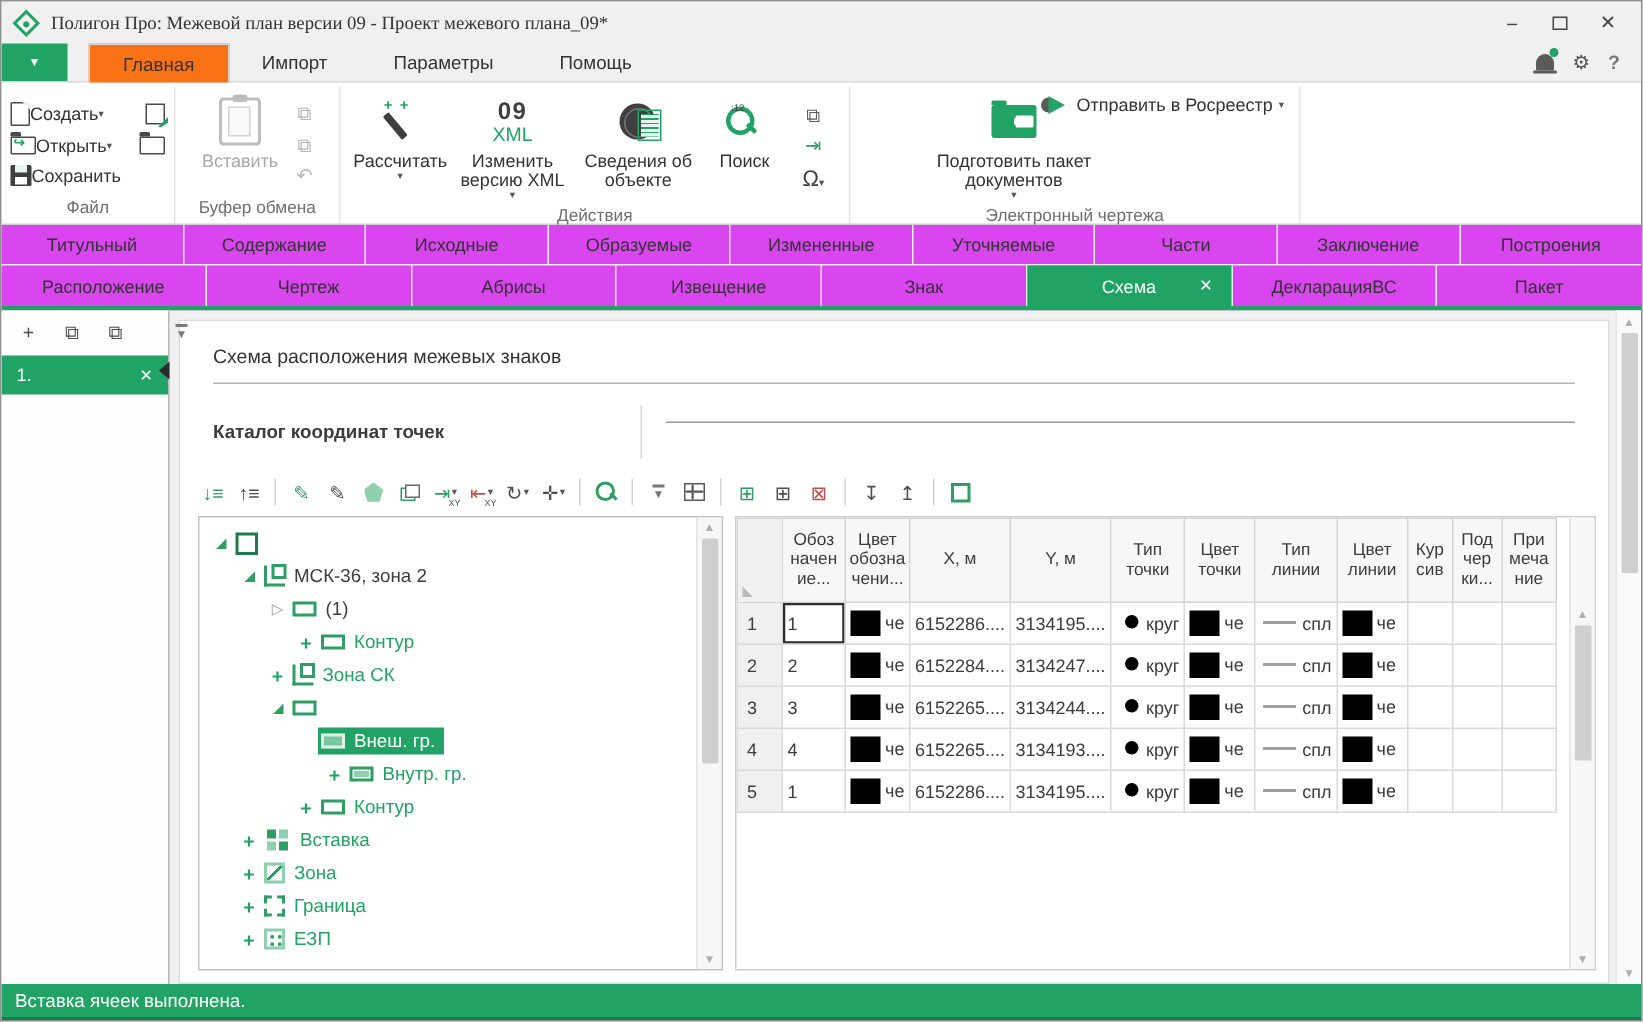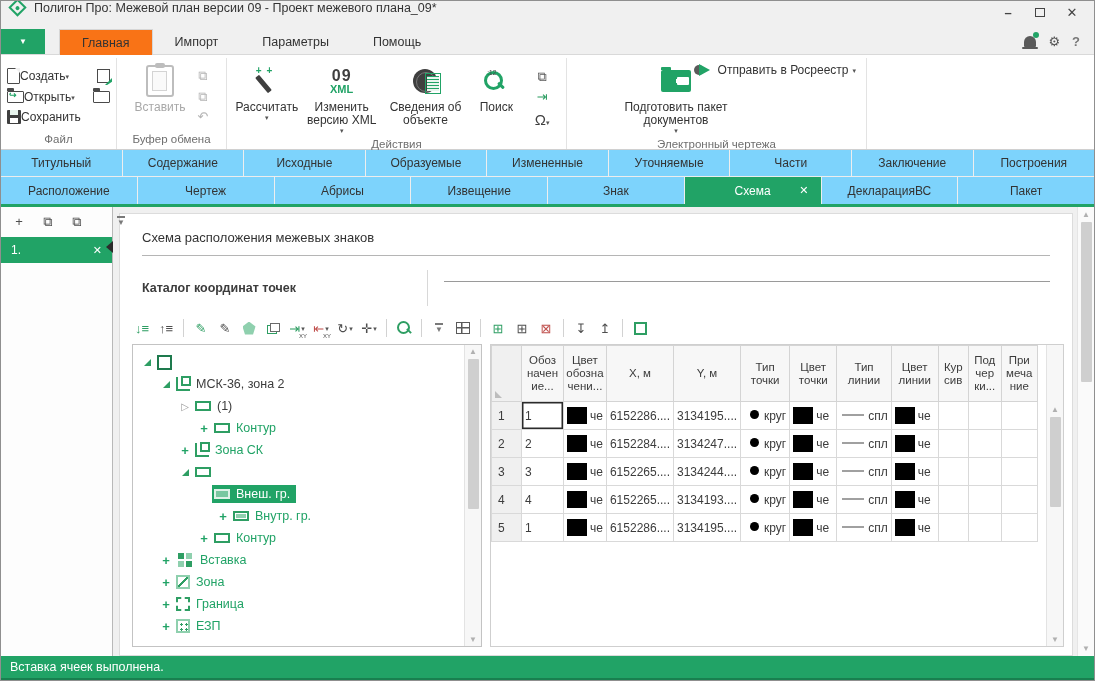--- a/index.html
+++ b/index.html
@@ -4,21 +4,21 @@
 <style>
   :root{
     --green:#21a366; --green-dark:#18804f; --tree-green:#2e9e63; --tree-light:#8fd0ae;
     --txt:#3c3c3c; --gray-b:#c9c9c9;
   }
   *{box-sizing:border-box; margin:0; padding:0;}
   body{font-family:"Liberation Sans",sans-serif; background:#888; }
   .window{width:1095px;height:681px;border:1px solid #8f8f8f;background:#f0f0f0;position:relative;overflow:hidden;font-size:12px;color:var(--txt);}
 
   
-  .titlebar{height:28px;display:flex;padding:0 8px;background:#f0f0f0;}
+  .titlebar{height:28px;display:flex;align-items:center;padding:0 8px;background:#f0f0f0;font-family:Liberation Serif, serif;}
   .app-icon{width:13px;height:13px;border:2px solid var(--green);transform:rotate(45deg);position:relative;margin:0 10px 0 2px;flex:none;}
   .app-icon::after{content:"";position:absolute;left:2.5px;top:2.5px;width:4px;height:4px;background:var(--green);border-radius:50%;}
   .title{font-size:12.5px;color:#333;}
   .win-controls{margin-left:auto;display:flex;gap:4px;}
   .wc{width:28px;height:22px;display:flex;align-items:center;justify-content:center;color:#444;font-size:13px;cursor:default;}
   .wc-min{font-weight:bold;}
   .wc-max span{display:block;width:10px;height:9px;border:1.5px solid #444;}
   
   .menurow{height:26px;display:flex;align-items:stretch;background:#f0f0f0;border-bottom:1px solid #d9d9d9;position:relative;}
   .menu-btn{width:44px;background:var(--green);color:#fff;display:flex;align-items:center;justify-content:center;font-size:8px;margin-right:14px;}
@@ -63,21 +63,21 @@
   .ic-floppy::after{content:"";position:absolute;left:3px;bottom:1px;width:8px;height:5px;background:#fff;}
   .ic-clipboard{width:28px;height:32px;border:2px solid #bdbdbd;border-radius:3px;background:#fff;position:relative;}
   .ic-clipboard::before{content:"";position:absolute;left:7px;top:-4px;width:10px;height:5px;background:#bdbdbd;border-radius:2px;}
   .ic-clipboard::after{content:"";position:absolute;left:4px;top:4px;width:13px;height:18px;border:1.5px solid #d4d4d4;background:#fafafa;}
   .sm-ico{font-size:13px;color:#b5b5b5;line-height:1;}
   .ic-wand{width:24px;height:26px;position:relative;}
   .ic-wand::before{content:"";position:absolute;left:6px;top:6px;width:5px;height:20px;background:#3f3f3f;transform:rotate(-40deg);border-radius:1px;}
   .ic-wand::after{content:"+ +";position:absolute;left:1px;top:-4px;color:var(--green);font-size:10px;font-weight:bold;letter-spacing:1px;}
   .ic-xml{display:flex;flex-direction:column;align-items:center;line-height:1;}
   .ic-xml .x09{font-size:16px;font-weight:bold;color:#3f3f3f;letter-spacing:1px;}
-  .ic-xml .xxml{font-size:11px;font-weight:bold;color:var(--green);}
+  .ic-xml .xxml{font-size:13px;font-weight:normal;color:var(--green);}
   .ic-globe{width:24px;height:24px;border-radius:50%;background:#3f3f3f;position:relative;}
   .ic-globe::before{content:"";position:absolute;left:3px;top:3px;width:18px;height:18px;border-radius:50%;border:1px solid #777;}
   .ic-globe::after{content:"";position:absolute;right:-4px;top:4px;width:12px;height:15px;background:#e8f5ee;border:1.5px solid var(--green);background-image:repeating-linear-gradient(#e8f5ee 0 2px,var(--green) 2px 3px);background-clip:content-box;padding:2px 1px;}
   .ic-search{width:20px;height:20px;position:relative;margin-right:4px;}
   .ic-search::before{content:"";position:absolute;left:0;top:0;width:13px;height:13px;border:3px solid var(--green);border-radius:50%;}
   .ic-search::after{content:"";position:absolute;left:13px;top:13px;width:8px;height:3px;background:var(--green);transform:rotate(45deg);border-radius:1px;}
   .search-badge{position:absolute;left:3px;top:3px;font-size:6.5px;color:#3f3f3f;}
   .ic-usb{width:30px;height:22px;background:var(--green);border-radius:2px;position:relative;}
   .ic-usb::before{content:"";position:absolute;left:0;top:-3px;width:10px;height:3px;background:var(--green);border-radius:1px 1px 0 0;}
   .ic-usb::after{content:"";position:absolute;right:2px;top:7px;width:12px;height:8px;background:#fff;border-radius:1px;box-shadow:-3px 0 0 -2px #fff;}
@@ -87,21 +87,21 @@
   .ic-pagemag{width:15px;height:17px;border:1.5px solid #4a4a4a;background:#fff;position:relative;}
   .ic-pagemag::before{content:"";position:absolute;right:-4px;bottom:2px;width:8px;height:8px;border:2px solid var(--green);border-radius:50%;background:#fff;}
   .ic-pagemag::after{content:"";position:absolute;right:-6px;bottom:0px;width:5px;height:2px;background:var(--green);transform:rotate(45deg);}
   .ic-word{width:15px;height:15px;background:#1e3a5f;color:#fff;font-size:10px;font-weight:bold;display:flex;align-items:center;justify-content:center;border-radius:2px;}
   .ic-word::after{content:"W";}
   .edoc-wrap{position:relative;width:100%;display:flex;}
   .edoc-send{position:absolute;right:6px;top:2px;display:flex;align-items:center;gap:4px;font-size:12px;color:#333;}
   .print-col{display:flex;flex-direction:column;gap:9px;padding:6px 4px;}
 
   
-  .doctabs{background:#7dd3fc;}
+  .doctabs{background:#d946ef;}
   .dtrow{display:flex;height:27px;}
   .dtrow1{border-bottom:1px solid #ededed;}
   .dtab{flex:1;display:flex;align-items:center;justify-content:center;font-size:12px;color:#333;border-right:1px solid #eee;position:relative;}
   .dtab:last-child{border-right:none;}
   .dtab.active{background:var(--green);color:#fff;}
   .dtab .close{position:absolute;right:12px;font-size:11px;color:#fff;}
   .green-line{height:3px;background:var(--green);}
 
   
   .content{height:449px;display:flex;background:#f0f0f0;}

